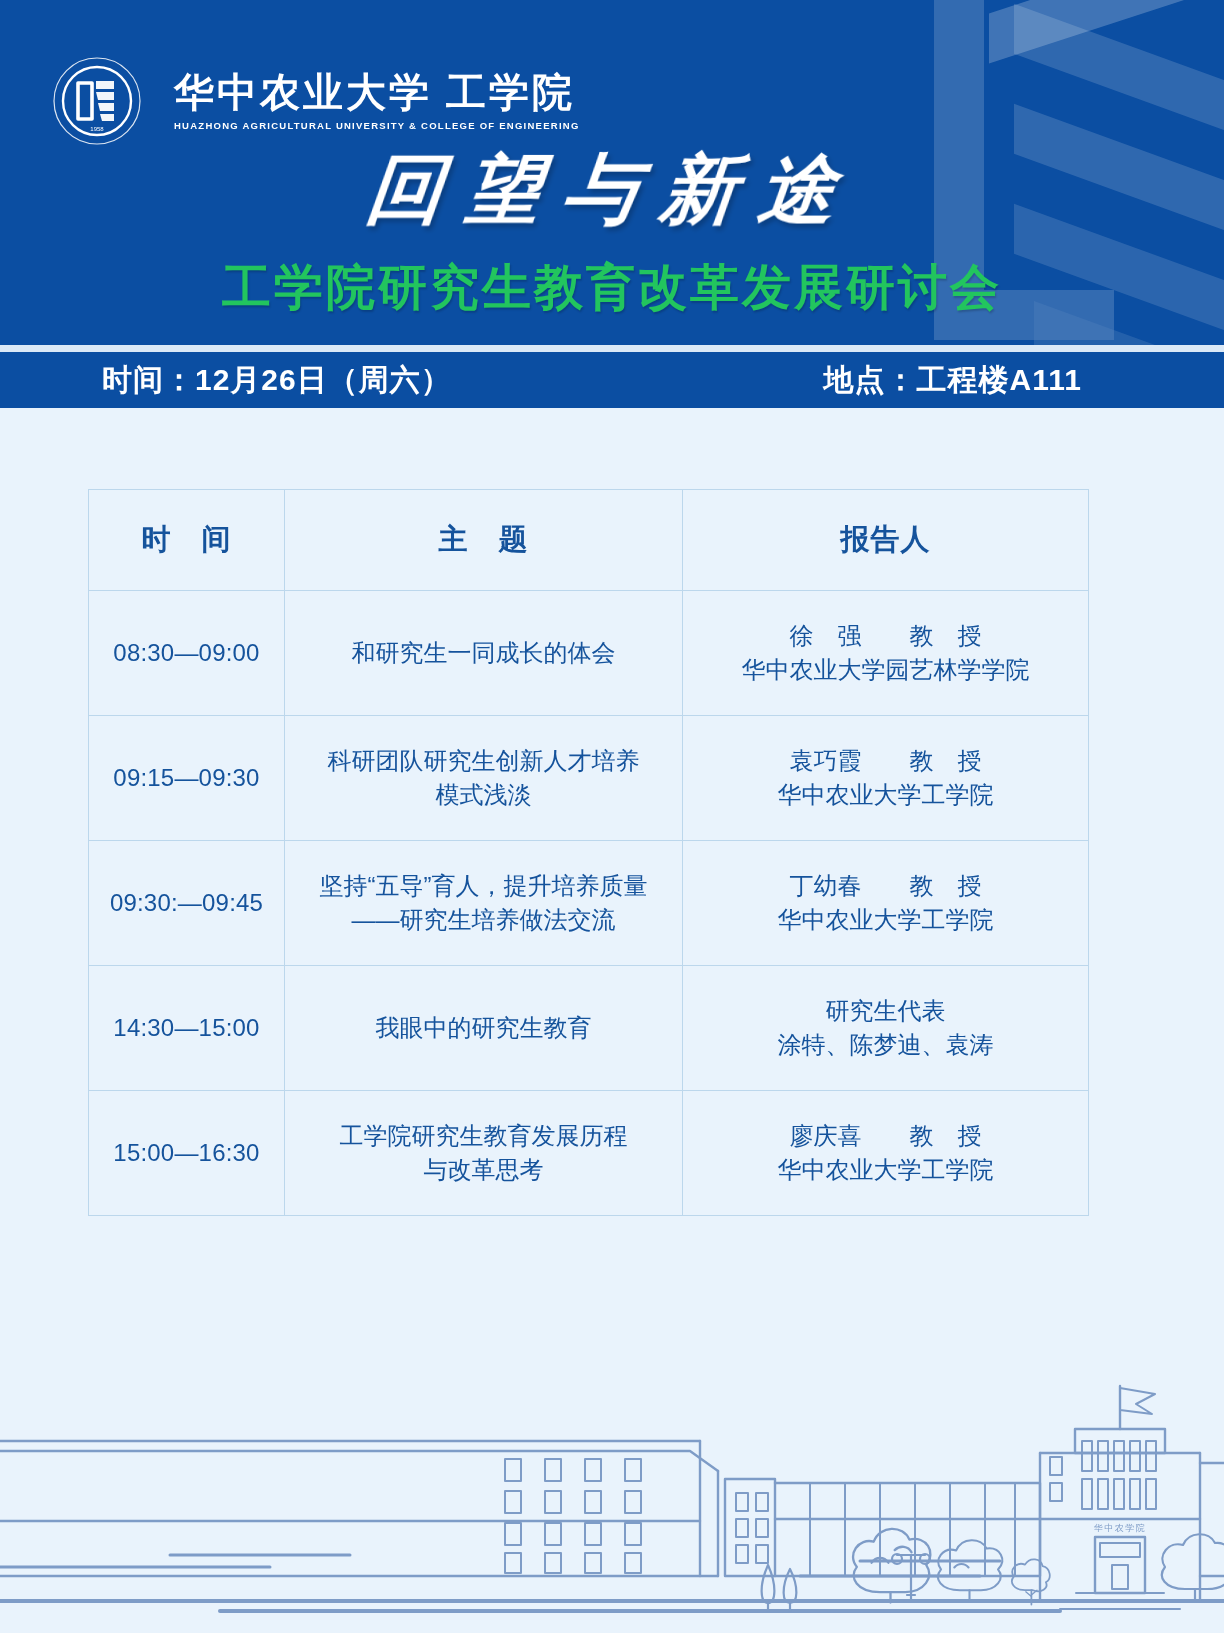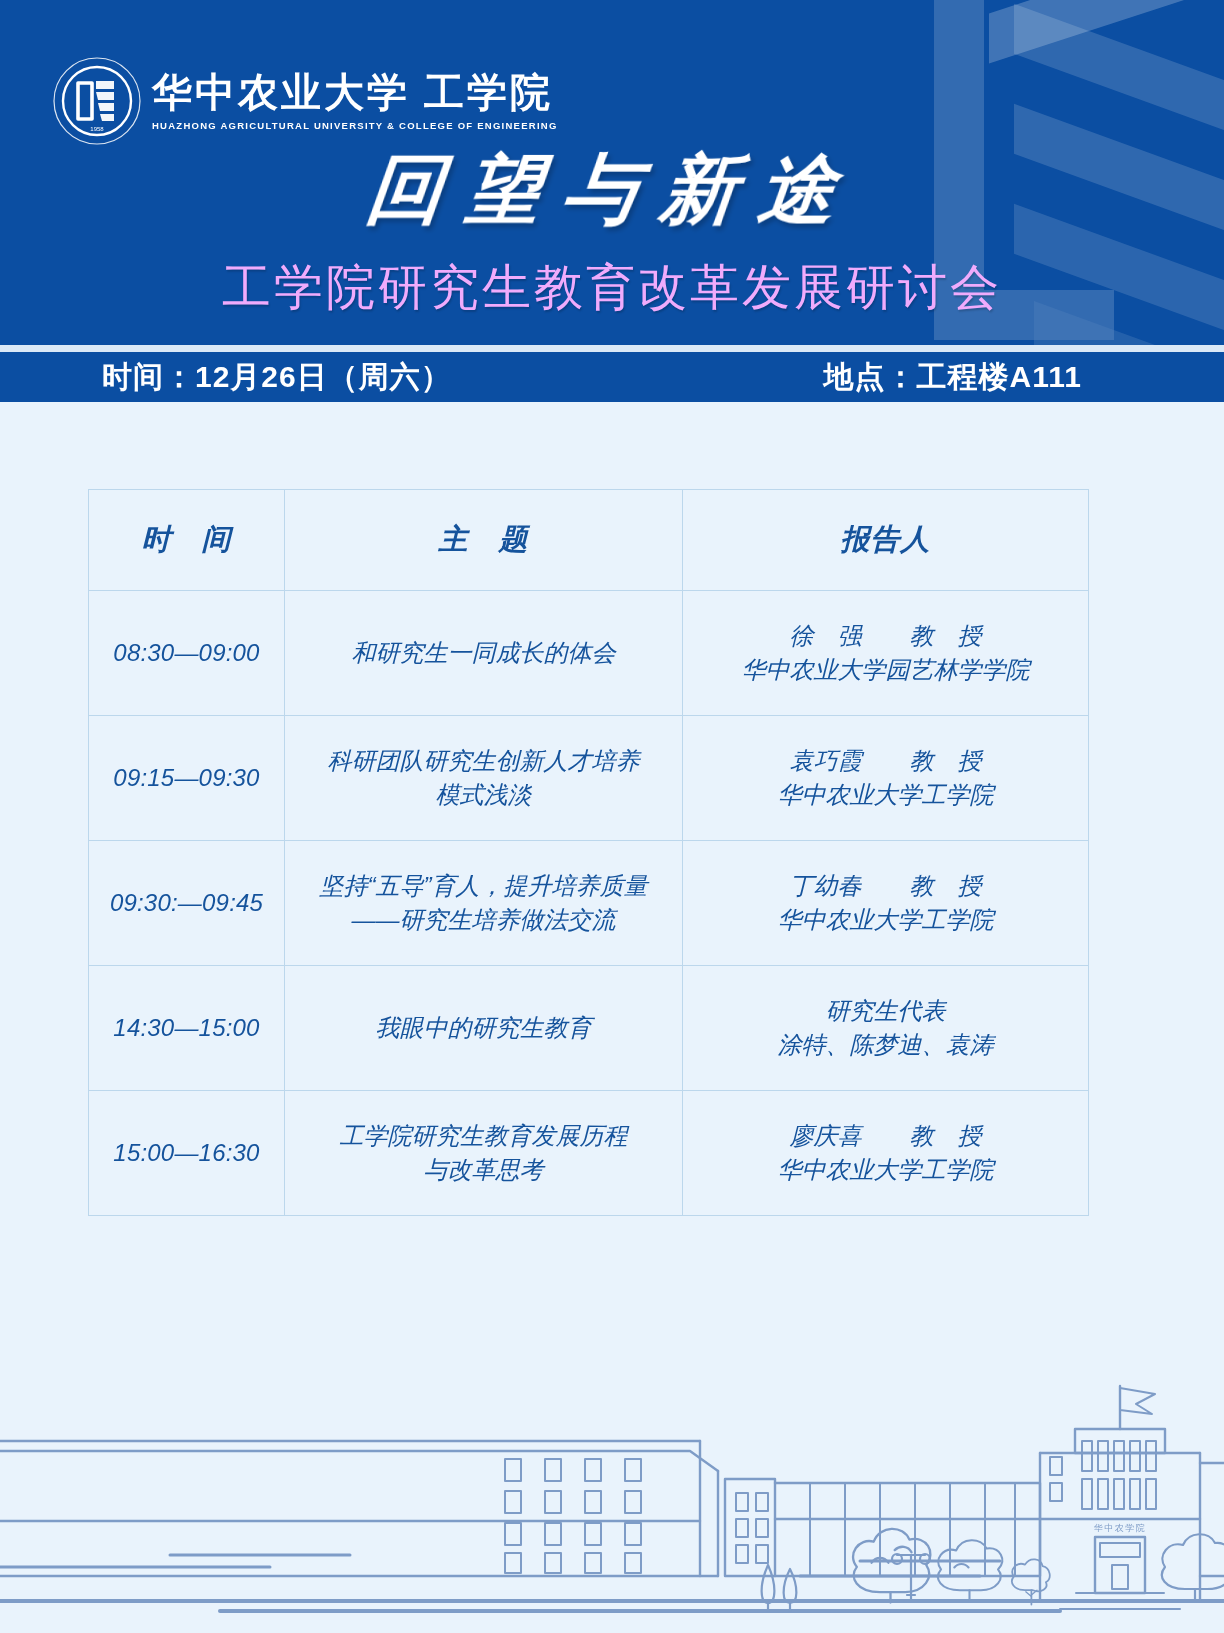--- a/index.html
+++ b/index.html
@@ -14,21 +14,21 @@
   
   .header{
     position:absolute;left:0;top:0;width:1224px;height:345px;
     background:#0b4ea2;
     overflow:hidden;
   }
   
   .deco{position:absolute;right:0;top:0;width:420px;height:345px;overflow:hidden;pointer-events:none;}
   .deco svg{position:absolute;right:-30px;top:-40px;}
 
-  .brand{position:absolute;left:52px;top:56px;display:flex;align-items:center;gap:10px;z-index:3;justify-content:center;}
+  .brand{position:absolute;left:52px;top:56px;display:flex;align-items:center;gap:32px;z-index:3;justify-content:center;}
   .brand-seal{width:90px;height:90px;flex:0 0 90px;}
   .brand-text{display:flex;flex-direction:column;justify-content:center;}
   .brand-cn{
     font-family:"Liberation Serif","DejaVu Serif",serif;
     color:#ffffff;font-size:40px;font-weight:700;letter-spacing:3px;line-height:1.05;
     white-space:nowrap;
   }
   .brand-cn .sep{display:inline-block;width:14px;}
   .brand-en{
     color:#ffffff;font-size:9.5px;font-weight:700;letter-spacing:1.25px;
@@ -39,49 +39,48 @@
     position:absolute;left:0;right:0;top:140px;text-align:center;z-index:3;
     color:#ffffff;
     font-family:"Liberation Serif","DejaVu Serif",serif;
     font-size:76px;font-weight:700;letter-spacing:22px;
     font-style:italic;
     text-shadow:3px 4px 5px rgba(0,0,0,.22);
     transform:skewX(-6deg);
   }
   .subtitle{
     position:absolute;left:0;right:0;top:255px;text-align:center;z-index:3;
-    color:#f0abfc;
+    color:#22c55e;
     font-family:"Liberation Serif","DejaVu Serif",serif;
-    font-size:49px;font-weight:400;letter-spacing:3px;
+    font-size:49px;font-weight:700;letter-spacing:3px;
     text-shadow:1px 2px 2px rgba(0,0,0,.18);
   }
 
   
   .divider{position:absolute;left:0;top:345px;width:1224px;height:7px;background:#dbe9f7;}
   .infoband{
-    position:absolute;left:0;top:352px;width:1224px;height:50px;background:#0b4ea2;
+    position:absolute;left:0;top:352px;width:1224px;height:56px;background:#0b4ea2;
     color:#ffffff;
   }
   .infoband .time{
     position:absolute;left:102px;top:50%;transform:translateY(-50%);
     font-size:30px;font-weight:700;letter-spacing:1px;white-space:nowrap;
   }
   .infoband .place{
     position:absolute;right:142px;top:50%;transform:translateY(-50%);
     font-size:30px;font-weight:700;letter-spacing:1px;white-space:nowrap;
   }
 
   
   .schedule-wrap{
     position:absolute;left:88px;top:489px;width:1000px;
   }
   table.schedule{
     width:1000px;border-collapse:collapse;
     table-layout:fixed;
-    font-style:italic;
   }
   table.schedule th,table.schedule td{
     border:1px solid #bcd7ec;
     color:#15539c;
     text-align:center;
     vertical-align:middle;
     background:#e9f3fc;
   }
   table.schedule th{
     height:98px;

